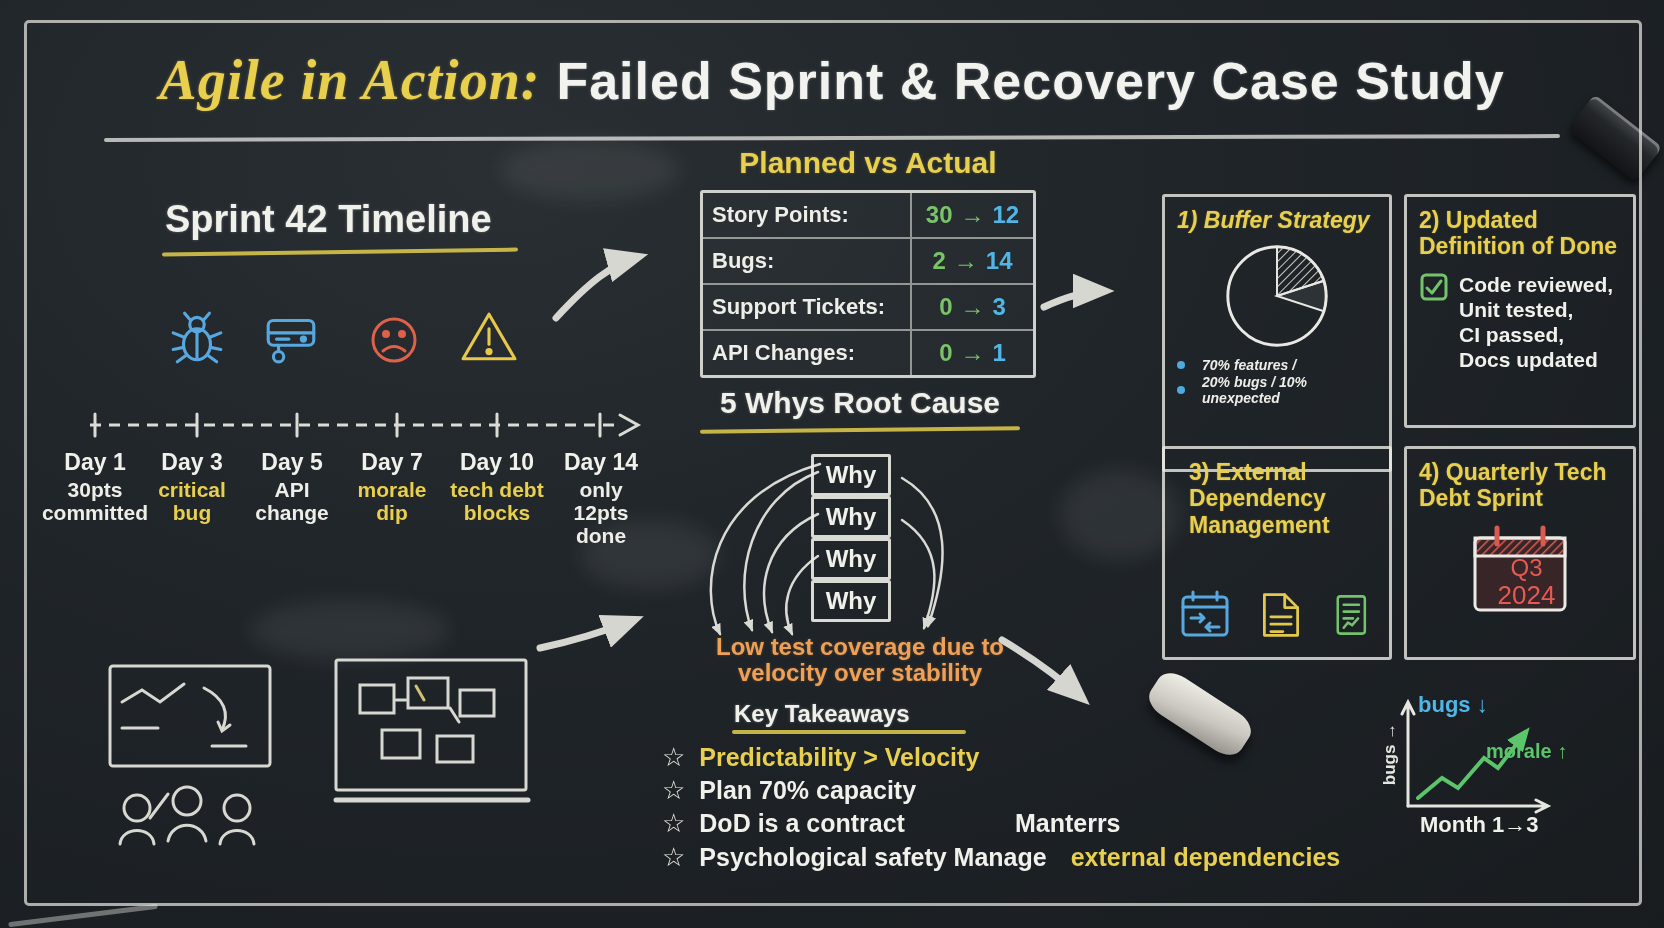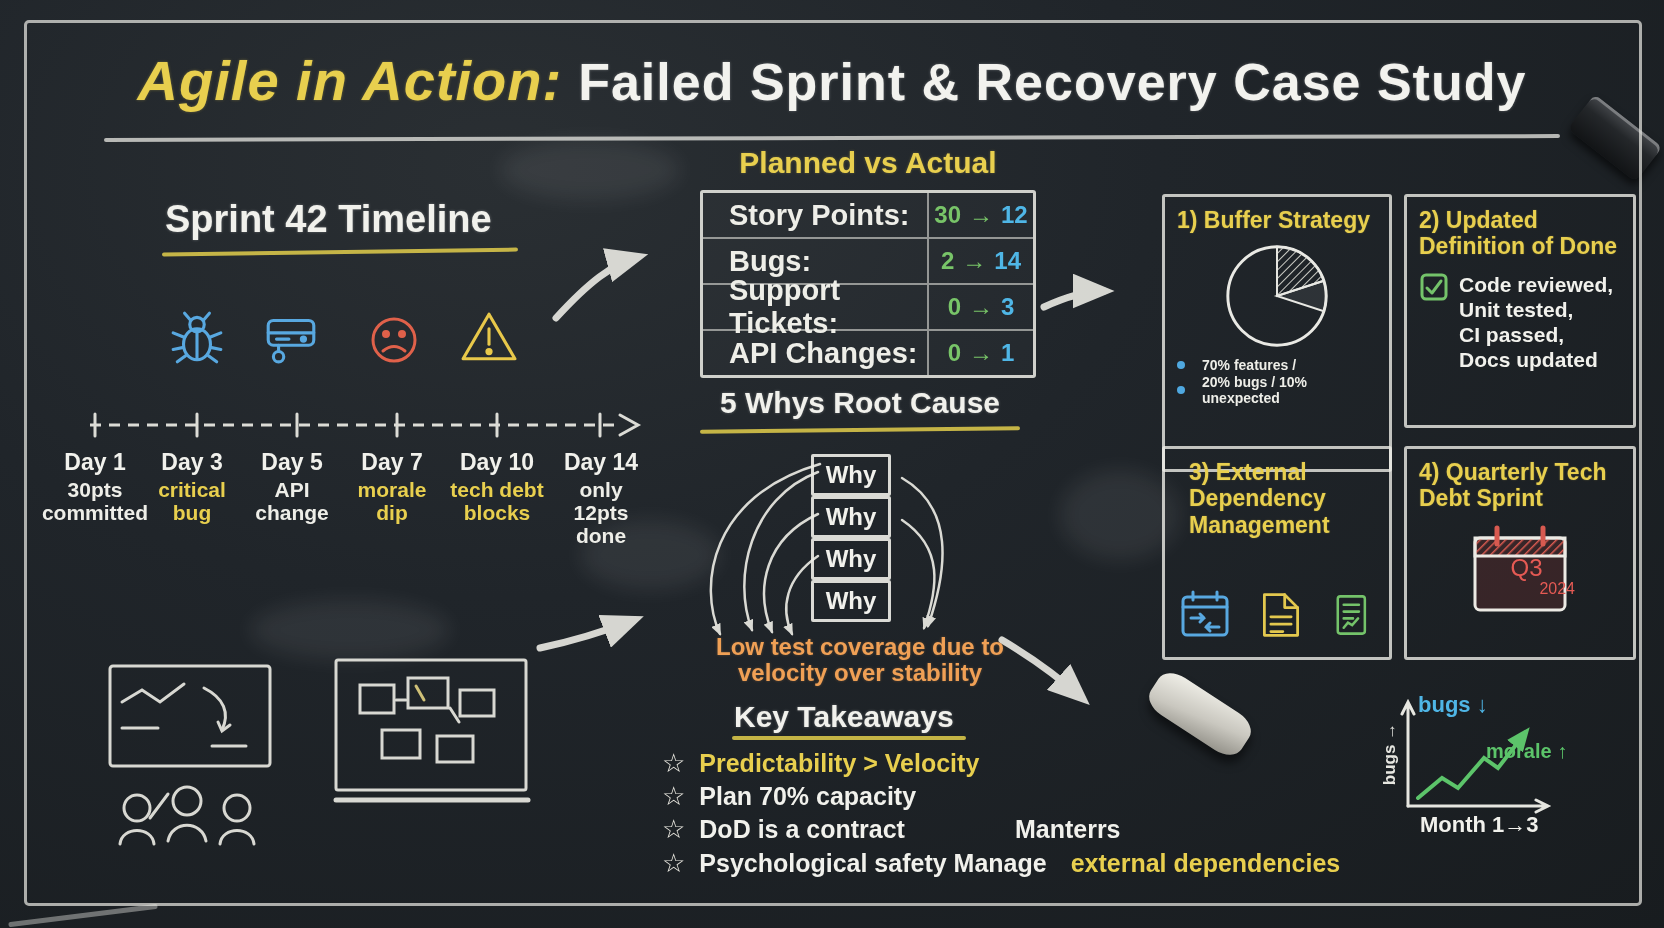--- a/index.html
+++ b/index.html
@@ -9,21 +9,21 @@
     font-family:"Liberation Sans", sans-serif; font-weight:bold; color:#e9e9e4;
   }
   .frame { position:absolute; left:24px; top:20px; right:22px; bottom:22px;
     border:3px solid rgba(235,235,230,0.7); border-radius:5px; pointer-events:none; z-index:6; }
   .smudge { position:absolute; border-radius:50%; filter:blur(10px); background:rgba(255,255,255,0.07); z-index:0; }
   .chalkline { position:absolute; background:rgba(233,233,228,0.75); border-radius:2px; }
   .yline { position:absolute; height:4px; background:rgba(226,206,75,0.85); border-radius:2px; }
 
   
   .title { position:absolute; top:48px; left:0; right:0; text-align:center; z-index:3; letter-spacing:1px; }
-  .title-hl { font-family:Liberation Sans, sans-serif; font-style:italic; font-weight:bold;
+  .title-hl { font-family:Liberation Serif, serif; font-style:italic; font-weight:bold;
     font-size:56px; color:#e8cf4e; text-shadow:0 0 3px rgba(232,207,78,0.35); margin-right:16px; }
   .title-rest { font-size:52px; color:#f2f2ee; text-shadow:0 0 3px rgba(255,255,255,0.3); }
   .title-underline { top:136px; left:104px; width:1456px; height:4px; transform:rotate(-0.15deg); z-index:3; }
 
   
   .tl-heading { position:absolute; left:165px; top:198px; font-size:38px; color:#f1f1ec;
     text-shadow:0 0 3px rgba(255,255,255,0.3); z-index:3;text-align:center; }
   .tl-underline { left:162px; top:250px; width:356px; transform:rotate(-0.8deg); z-index:3; }
   .tl-icon { position:absolute; width:58px; height:58px; z-index:3; }
   .tl-axis { position:absolute; left:75px; top:406px; width:585px; height:38px; z-index:3; }
@@ -34,65 +34,65 @@
 
   
   .sketch { position:absolute; z-index:3; }
 
   
   .pva { position:absolute; left:700px; top:146px; width:336px; z-index:3; }
   .pva-h { text-align:center; font-size:30px; color:#e8cf4e; text-shadow:0 0 3px rgba(232,207,78,0.3); margin-bottom:10px; }
   .pva-table { border:3px solid rgba(238,238,232,0.85); border-radius:3px; background:rgba(255,255,255,0.02); }
   .pva-row { display:flex; height:44px; align-items:stretch; border-bottom:2px solid rgba(238,238,232,0.55); }
   .pva-row:last-child { border-bottom:none; }
-  .pva-label { width:198px; padding-left:26px; font-size:29px; color:#eeeee8; display:flex; align-items:center;
+  .pva-label { width:198px; padding-left:9px; font-size:22px; color:#eeeee8; display:flex; align-items:center;
     border-right:2px solid rgba(238,238,232,0.55); }
   .pva-vals { flex:1; display:flex; align-items:center; justify-content:center; font-size:24px; }
   .v-pl { color:#78c468; } .v-ar { color:#78c468; margin:0 8px; } .v-ac { color:#4fb6e6; }
 
   
   .whys { position:absolute; left:690px; top:386px; width:340px; height:326px; z-index:3; }
   .whys-h { position:absolute; top:0; left:0; width:100%; text-align:center; font-size:30px; color:#f1f1ec;
     text-shadow:0 0 3px rgba(255,255,255,0.3); }
   .whys-ul { left:10px; top:42px; width:320px; transform:rotate(-0.6deg); }
   .why-box { position:absolute; left:121px; width:74px; height:36px; border:3px solid rgba(238,238,232,0.9);
     display:flex; align-items:center; justify-content:center; font-size:24px; color:#f1f1ec; z-index:2; border-radius:2px; }
   .whys-arrows { position:absolute; left:0; top:0; width:340px; height:326px; z-index:1; }
   .whys-conc { position:absolute; top:248px; left:14px; width:312px; text-align:center;
     font-size:24px; color:#f0a055; line-height:1.1; text-shadow:0 0 3px rgba(240,160,85,0.3); }
 
   
   .takeaways { position:absolute; left:662px; top:700px; width:680px; z-index:3; }
-  .tk-h { margin-left:72px; font-size:30px; color:#f1f1ec; text-shadow:0 0 3px rgba(255,255,255,0.3); }
+  .tk-h { margin-left:72px; font-size:24px; color:#f1f1ec; text-shadow:0 0 3px rgba(255,255,255,0.3); }
   .tk-ul { position:relative; left:70px; top:2px; width:234px; }
   .tk-items { margin-top:10px; }
   .tk-row { display:flex; align-items:baseline; gap:14px; margin-bottom:2px; font-size:25px; line-height:1.2; }
   .tk-star { font-size:26px; color:#eceae2; font-weight:normal; }
   .tk-y { color:#e8cf4e; } .tk-w { color:#f1f1ec; }
   .tk-side { margin-left:96px; color:#f1f1ec; }
   .tk-hl { margin-left:10px; color:#e8cf4e; }
 
   
   .panel { position:absolute; border:3px solid rgba(236,236,230,0.8); border-radius:3px;
     padding:10px 12px; box-sizing:border-box; z-index:3; }
-  .p1 { left:1162px; top:194px; width:230px; height:278px; }
+  .p1 { left:1162px; top:194px; width:230px; height:278px;font-style:italic; }
   .p2 { left:1404px; top:194px; width:232px; height:234px; }
   .p3 { left:1162px; top:446px; width:230px; height:214px;padding-left:24px; }
   .p4 { left:1404px; top:446px; width:232px; height:214px; }
   .panel-title { color:#e8cf4e; font-size:23px; line-height:1.15; text-shadow:0 0 2px rgba(232,207,78,0.3); }
   .pie { display:block; margin:4px auto 2px; }
   .legend-row { display:flex; align-items:center; gap:17px; margin-top:1px; }
   .legend-dot { width:8px; height:8px; border-radius:50%; background:#4fa8e0; flex:none; }
   .legend-text { font-size:14px; color:#eeeee8; }
   .dod-row { display:flex; gap:10px; margin-top:12px; }
   .dod-list { font-size:21px; color:#f1f1ec; line-height:1.2; }
   .dep-icons { position:absolute; left:14px; right:14px; bottom:12px; display:flex; justify-content:space-between; align-items:flex-end; }
   .cal { position:relative; width:110px; height:100px; margin:8px auto 0; }
   .cal-q, .cal-year { position:absolute; left:13px; right:0; text-align:center; color:#e55a54; font-weight:normal; }
-  .cal-q { top:34px; font-size:24px; } .cal-year { top:60px; font-size:16px;text-align:right; }
+  .cal-q { top:34px; font-size:24px; } .cal-year { top:60px; font-size:26px; }
 
   
   .recovery { position:absolute; left:1386px; top:694px; width:262px; height:162px; z-index:3; }
   .rc-label { position:absolute; }
   .rc-bugs { left:32px; top:-2px; color:#4fb6e6; font-size:22px; }
   .rc-morale { left:100px; top:46px; color:#5cc46a; font-size:20px; }
   .rc-y { left:-27px; top:50px; transform:rotate(-90deg); color:#e6e6e0; font-size:17px; }
   .rc-x { left:34px; top:118px; color:#f1f1ec; font-size:22px; }
 
   

